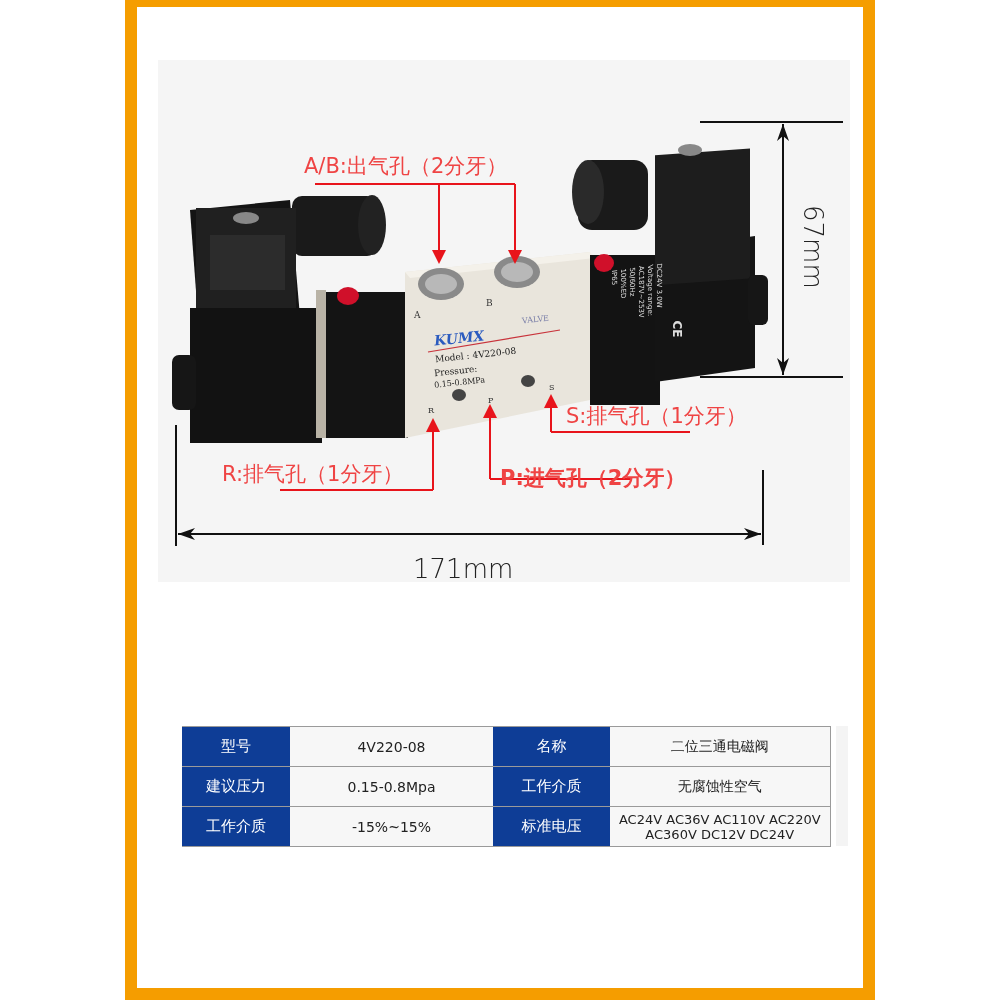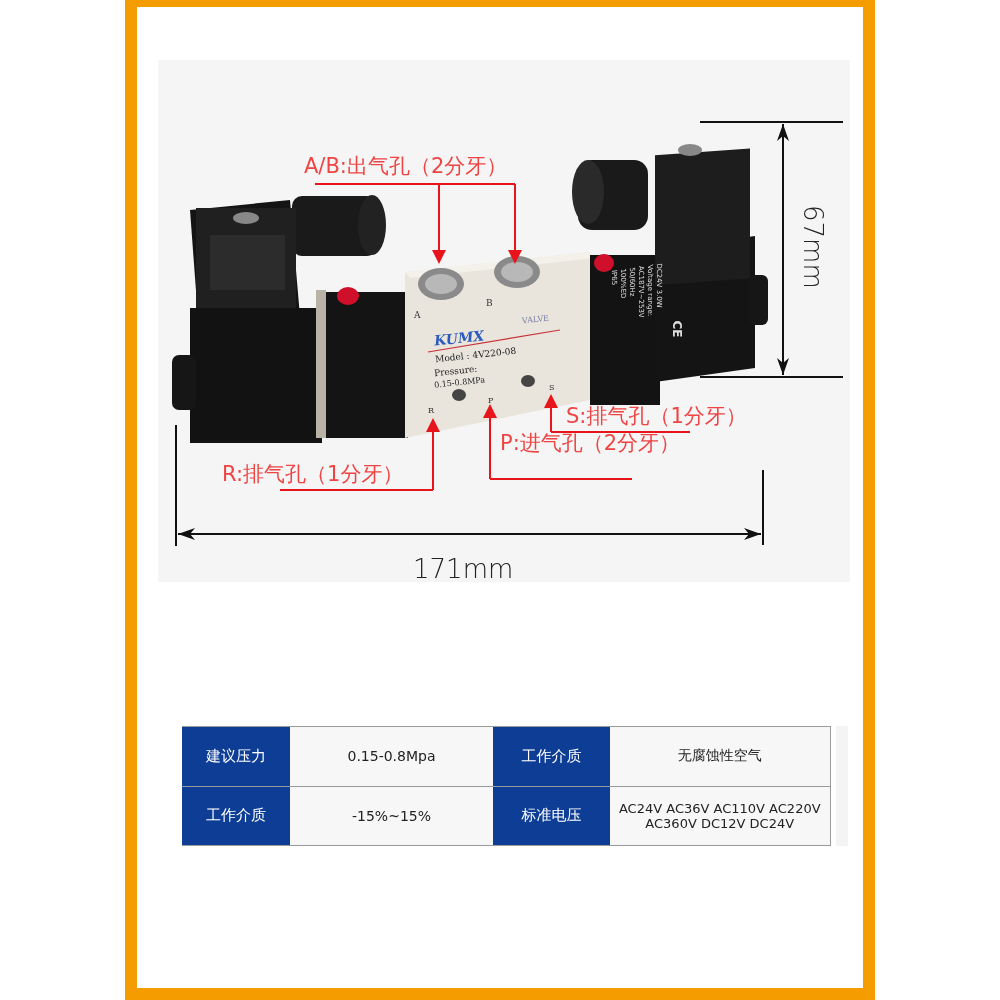--- a/index.html
+++ b/index.html
@@ -141,33 +141,39 @@
     <div>50/60Hz</div>
     <div>100%ED</div>
     <div>IP65</div>
   </div>
   <span style="position:absolute;left:510px;top:262px;font:bold 12px 'DejaVu Sans',sans-serif;color:#ddd;transform:rotate(90deg);">CE</span>
 </div>
 
 <span class="callout" style="left:304px;top:156px;">A/B:出气孔（2分牙）</span>
 <span class="callout" style="left:566px;top:406px;">S:排气孔（1分牙）</span>
 <span class="callout" style="left:222px;top:464px;">R:排气孔（1分牙）</span>
-<span class="callout" style="left:500px;top:433px;">P:进气孔（2分牙）</span>
+<span class="callout" style="left:500px;top:468px;font-weight:bold;">P:进气孔（2分牙）</span>
 
 <span class="dim-text" style="left:413px;top:556px;text-align:right;">171mm</span>
 <span class="dim-text vert" style="left:826px;top:205px;">67mm</span>
 
 <table class="spec-table">
   <colgroup>
     <col style="width:108px">
       <col style="width:203px">
       <col style="width:117px">
       <col style="width:220px">
   </colgroup>
   <tbody>
+      <tr>
+    <td class="key">型号</td>
+    <td class="val">4V220-08</td>
+    <td class="key">名称</td>
+    <td class="val last">二位三通电磁阀</td>
+  </tr>
   <tr>
     <td class="key">建议压力</td>
     <td class="val">0.15-0.8Mpa</td>
     <td class="key">工作介质</td>
     <td class="val last">无腐蚀性空气</td>
   </tr>
   <tr>
     <td class="key">工作介质</td>
     <td class="val">-15%~15%</td>
     <td class="key">标准电压</td>

